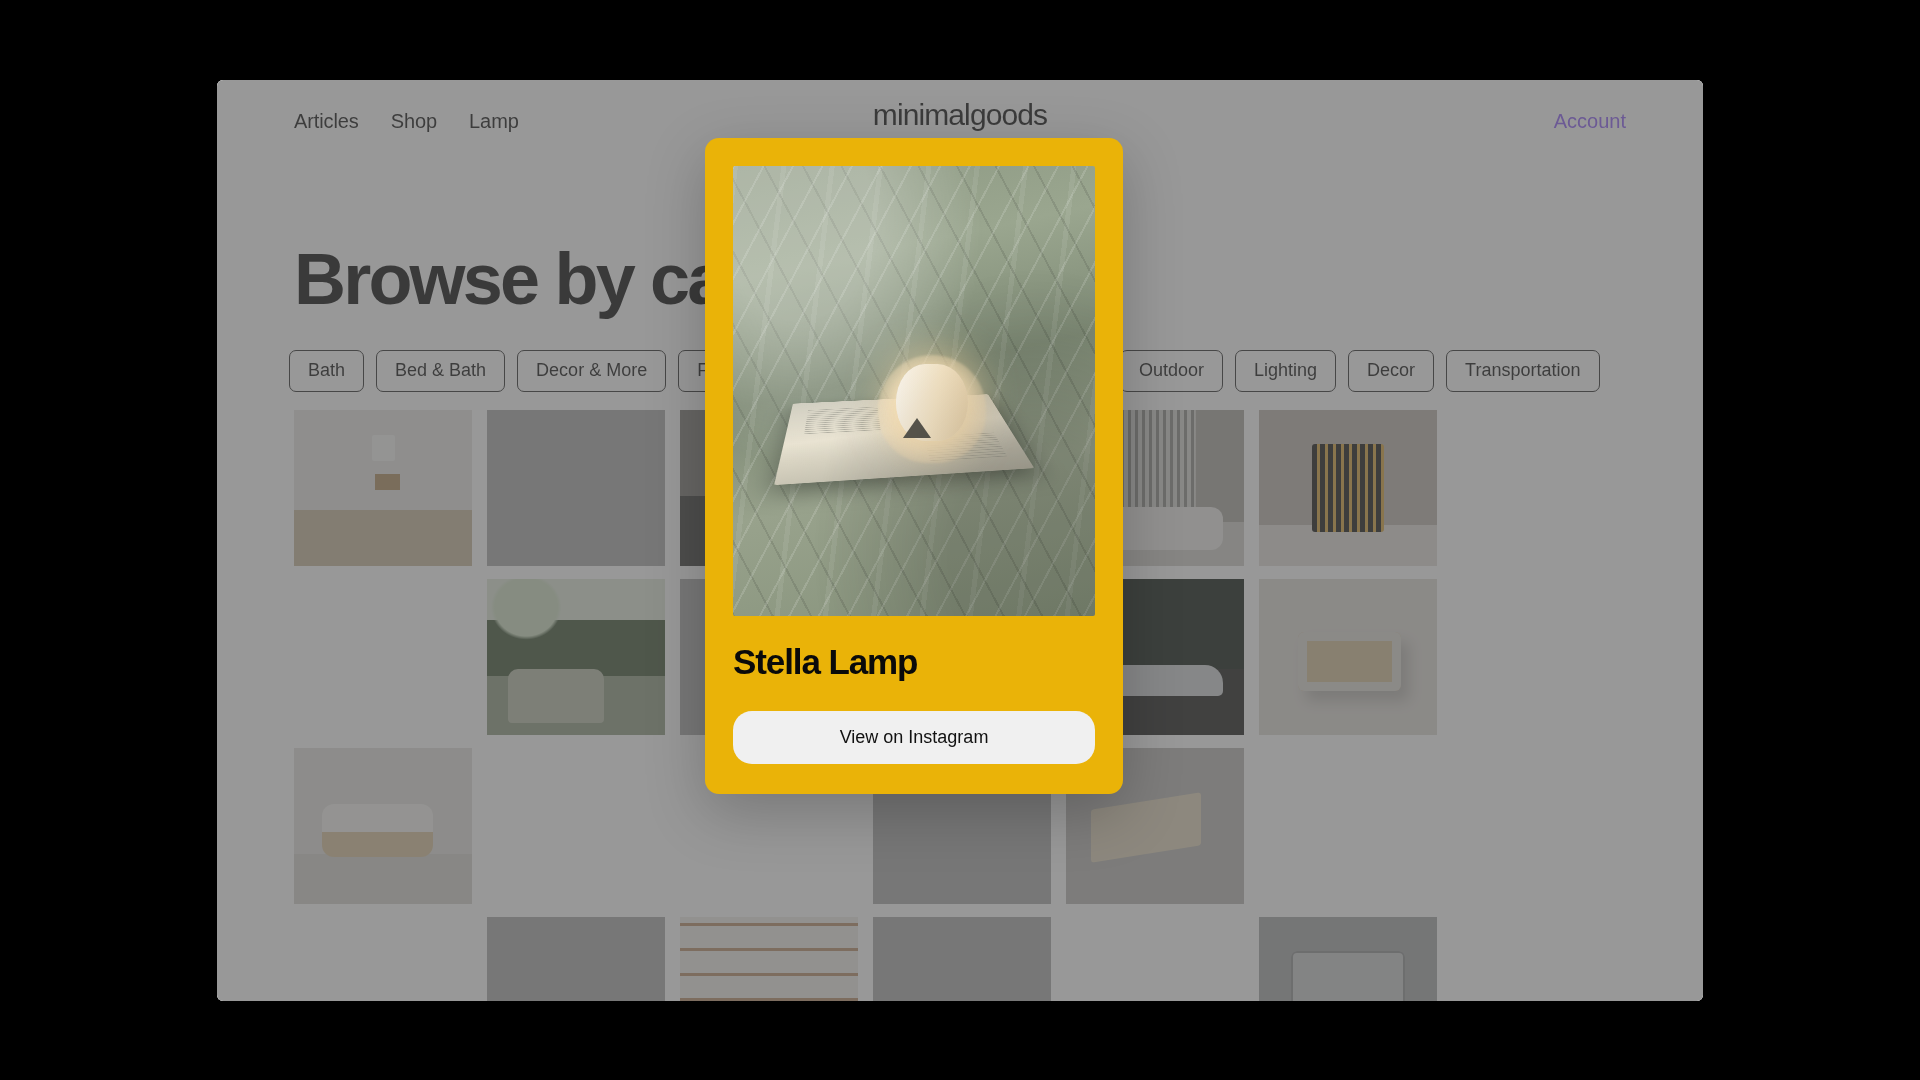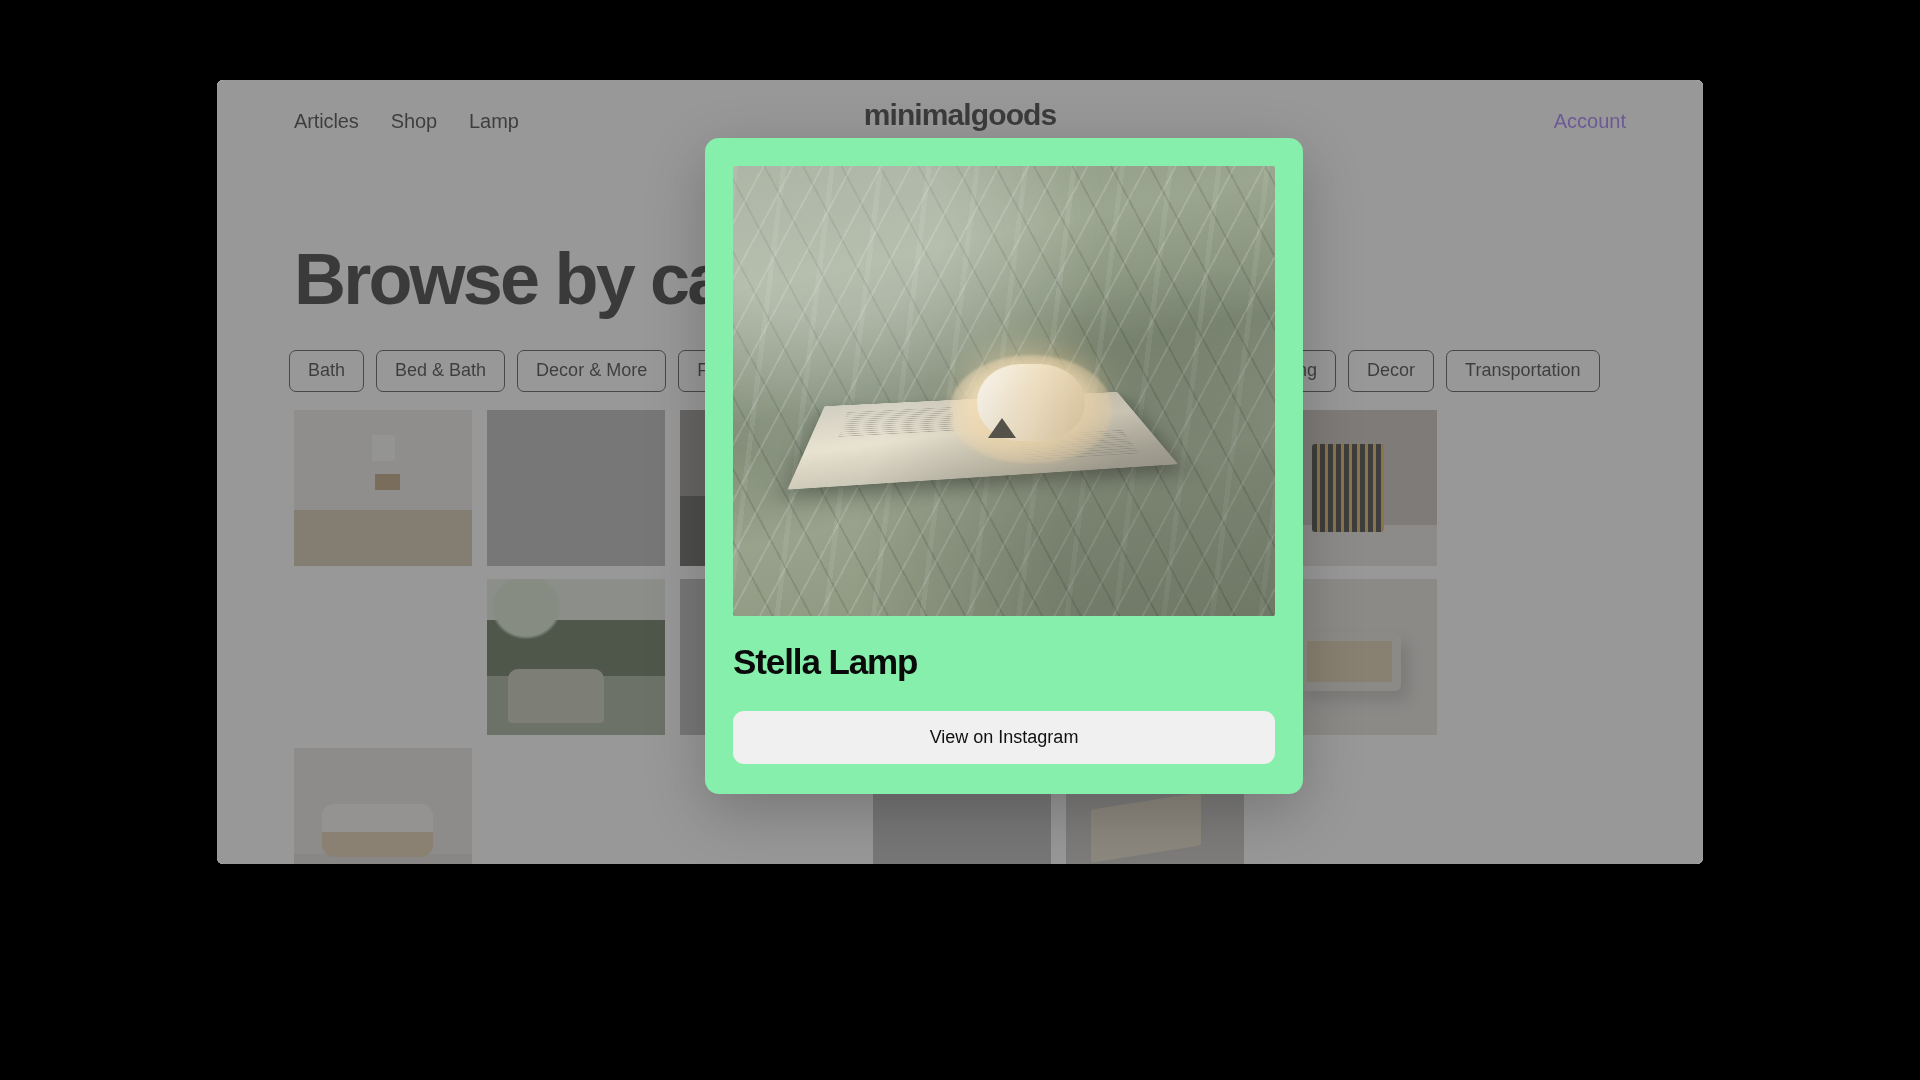--- a/index.html
+++ b/index.html
@@ -15,21 +15,21 @@
   #screen {
     position: relative;
     width: 1920px; height: 1080px;
     background: #000000;
   }
 
   
   #page {
     position: absolute;
     left: 217px; top: 80px;
-    width: 1486px; height: 784px;
+    width: 1486px; height: 921px;
     background: #ffffff;
     border-radius: 6px;
     overflow: hidden;
   }
   #page-inner {
     position: absolute; inset: 0;
     background: #ffffff;
   }
   
   #scrim {
@@ -59,21 +59,21 @@
     color: #111111;
     letter-spacing: -0.1px;
     cursor: pointer;
   }
   .brand {
     position: absolute;
     left: 0; right: 0;
     top: 18px;
     text-align: center;
     font-size: 30px;
-    font-weight: 700;
+    font-weight: 400;
     letter-spacing: -0.9px;
     color: #0d0d0d;
   }
   .nav-right {
     margin-left: auto;
     font-size: 20px;
     color: #8b5cf6;
     cursor: pointer;
     position: relative;
     z-index: 2;
@@ -238,22 +238,22 @@
     content:"";
     position:absolute; left:18%; top:22%; width:64%; height:62%;
     background:#c9cacb; border-radius:6px;
     box-shadow: inset 0 0 0 2px #8f9092;
   }
 
   
   #modal {
     position: absolute;
     left: 705px; top: 138px;
-    width: 598px;
-    background: #86efac;
+    width: 418px;
+    background: #eab308;
     border-radius: 14px;
     z-index: 120;
     padding: 28px 28px 30px 28px;
     box-shadow: 0 18px 60px rgba(0,0,0,0.22);
   }
   #modal-image {
     width: 100%;
     height: 450px;
     border-radius: 2px;
     overflow: hidden;
@@ -336,21 +336,21 @@
     color: #1b1b1b;
     letter-spacing: -0.1px;
     max-width: 440px;
   }
   #modal-cta {
     display: block;
     width: 100%;
     margin-top: 30px;
     background: #f0f0f0;
     border: none;
-    border-radius: 11px;
+    border-radius: 19px;
     padding: 16px 0;
     font-family: "Liberation Sans", sans-serif;
     font-size: 18px;
     color: #111111;
     cursor: pointer;
     text-align: center;
   }
 </style>
 </head>
 <body>

